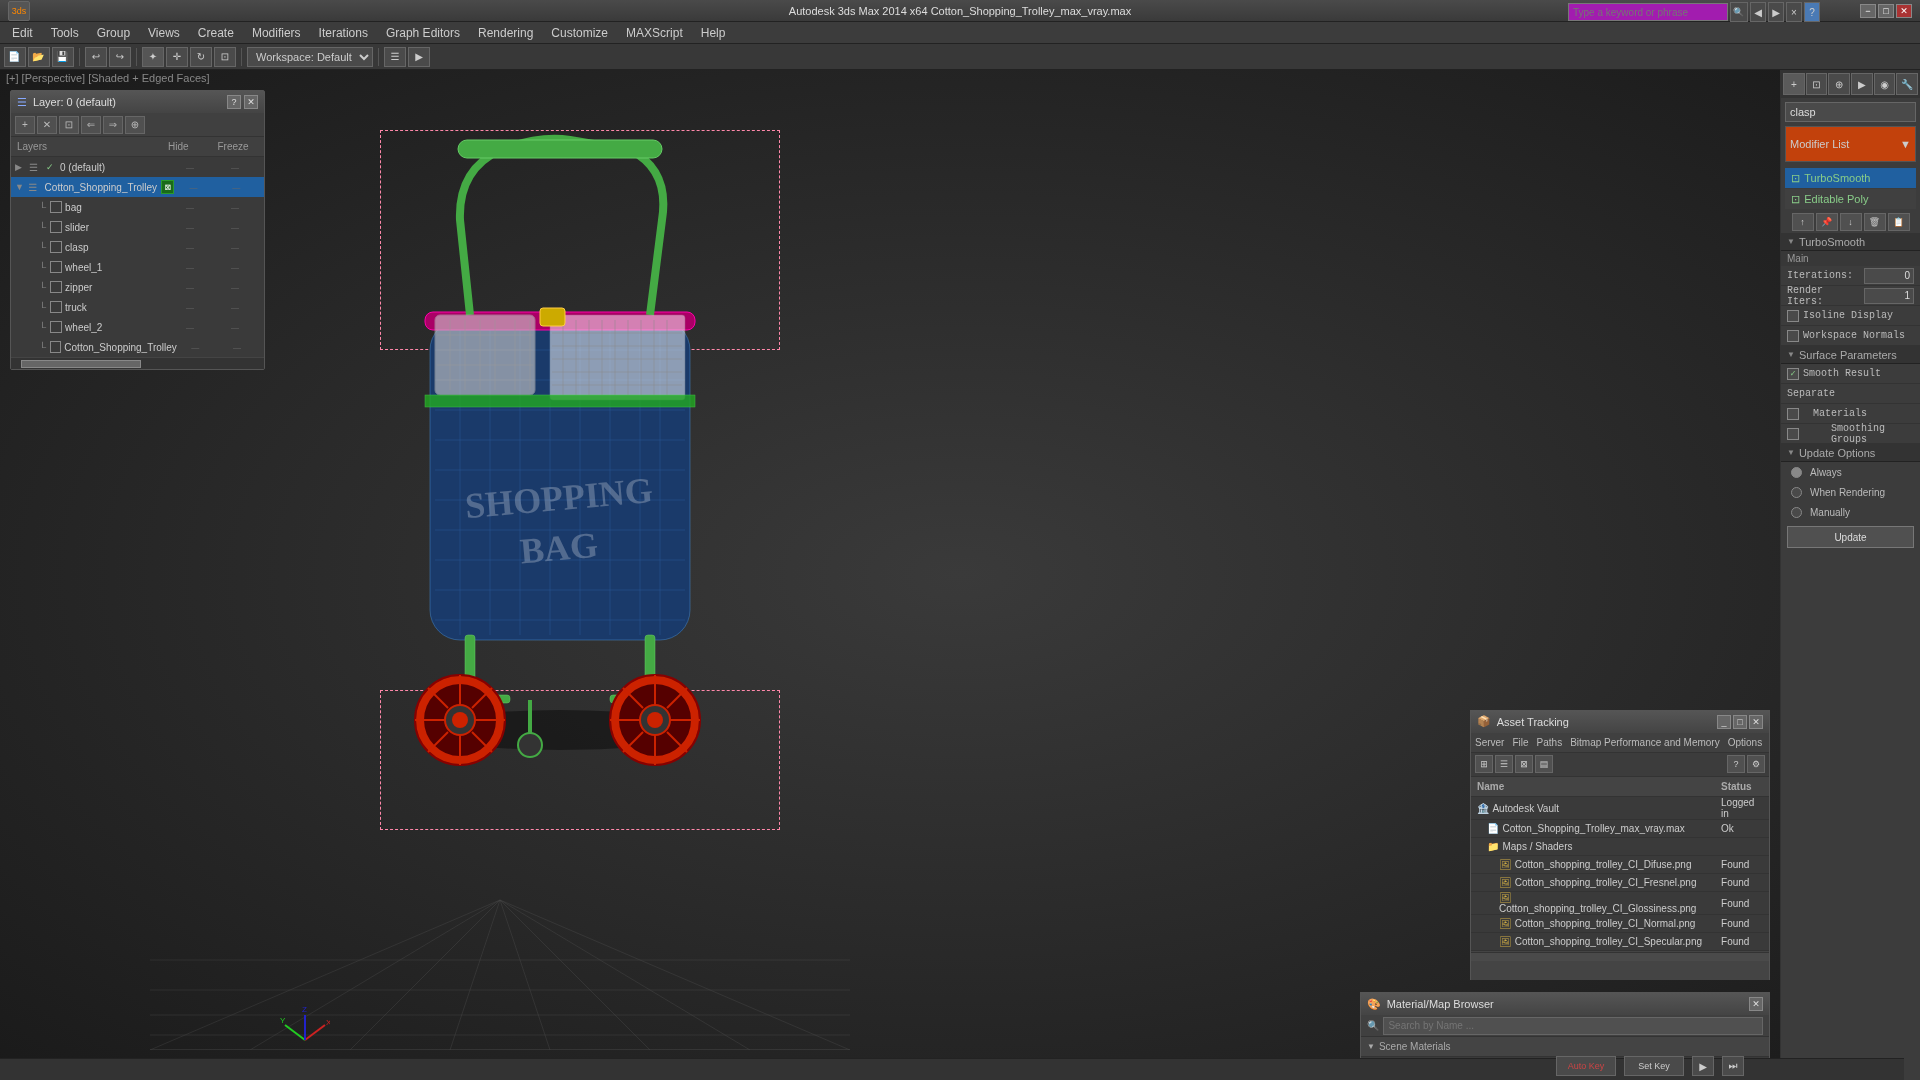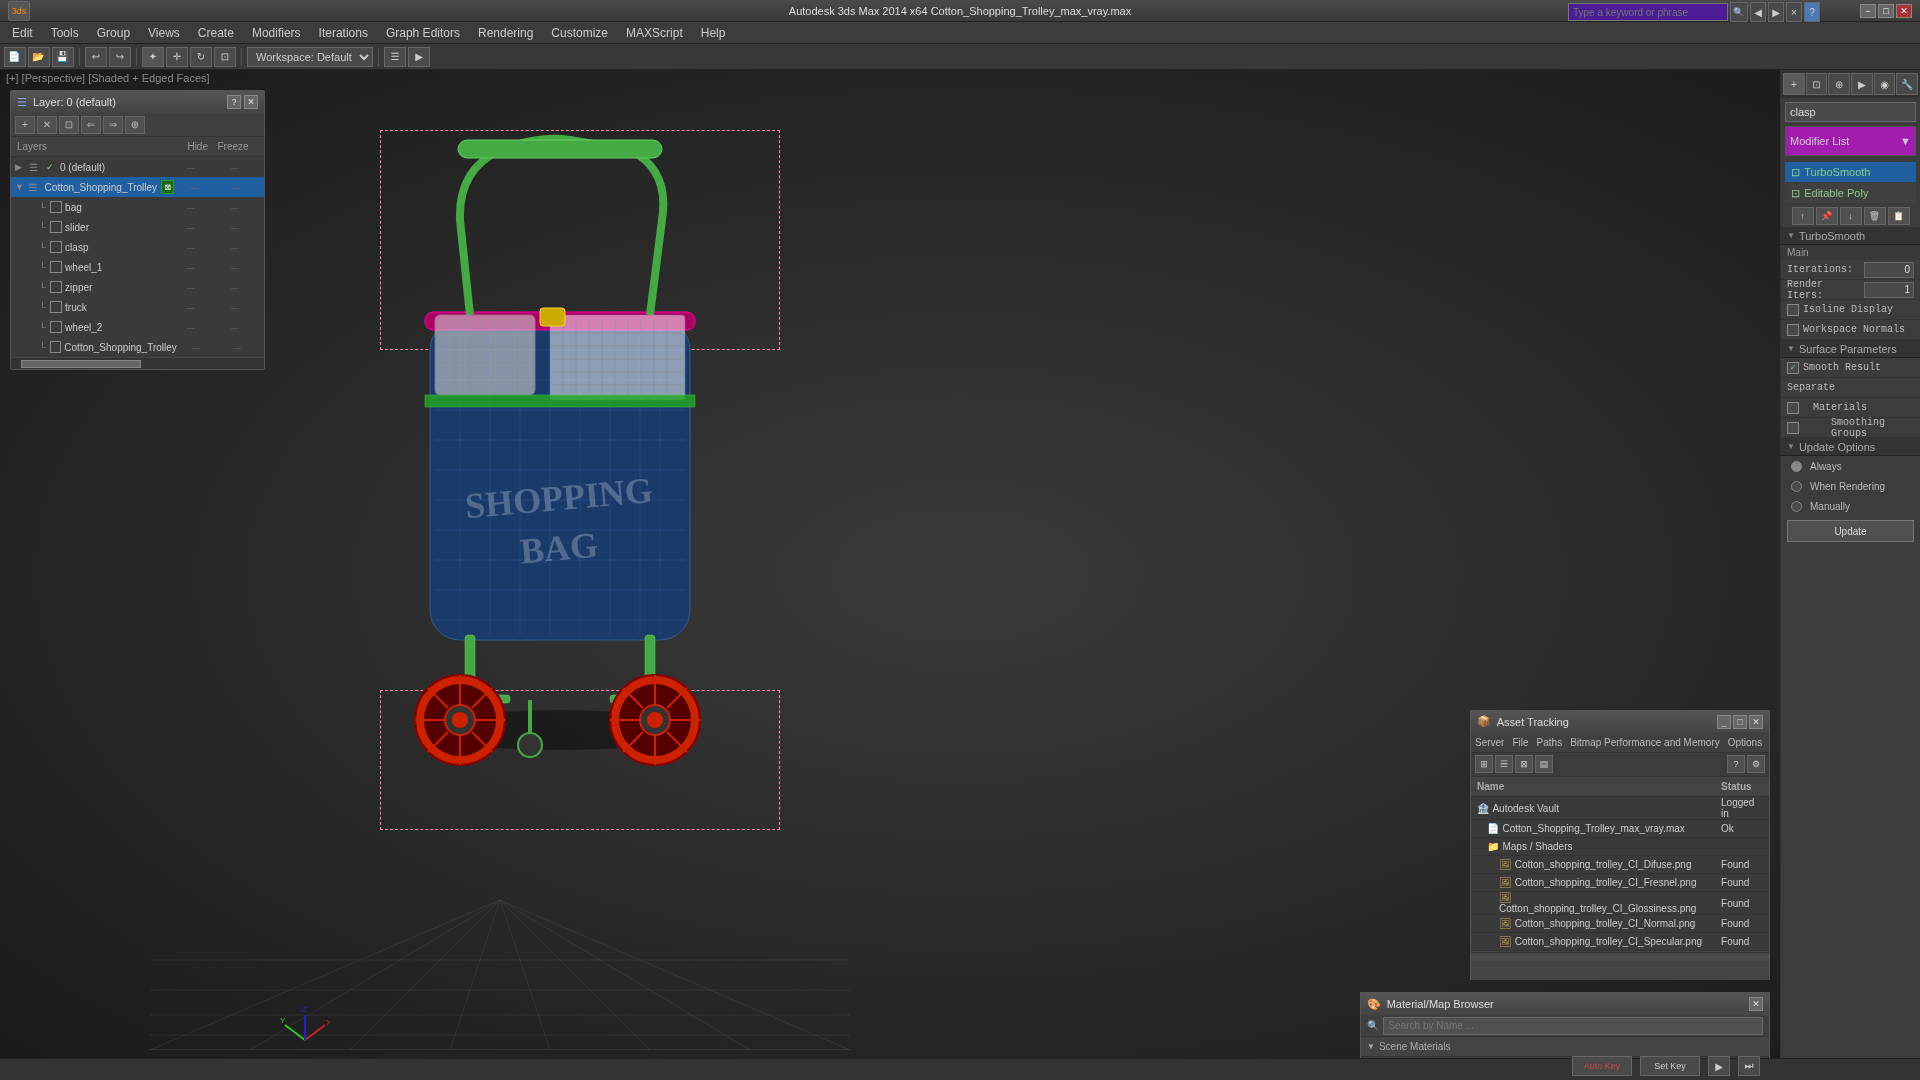--- a/index.html
+++ b/index.html
@@ -229,21 +229,21 @@
       height: 20px;
       background: #404040;
       display: flex;
       align-items: center;
       padding: 0 6px;
       border-bottom: 1px solid #333;
       font-size: 10px;
       color: #999;
     }
     #layer-panel .col-headers .col-name { flex: 1; }
-    #layer-panel .col-headers .col-hide { width: 40px; text-align: right; }
+    #layer-panel .col-headers .col-hide { width: 40px; text-align: left; }
     #layer-panel .col-headers .col-freeze { width: 50px; text-align: center; }
 
     .layer-list { max-height: 220px; overflow-y: auto; }
     .layer-item {
       height: 20px;
       display: flex;
       align-items: center;
       padding: 0 4px;
       cursor: pointer;
       font-size: 10px;
@@ -333,22 +333,22 @@
       width: 100%;
       height: 20px;
       background: #4a4a4a;
       border: 1px solid #666;
       color: #ddd;
       padding: 0 4px;
       font-size: 11px;
       margin-bottom: 4px;
     }
     #right-panel .modifier-list-header {
-      height: 30px;
-      background: #a21caf;
+      height: 36px;
+      background: #c2410c;
       border: 1px solid #555;
       color: #ccc;
       padding: 0 4px;
       display: flex;
       align-items: center;
       justify-content: space-between;
       font-size: 11px;
       margin-bottom: 2px;
     }
     #right-panel .modifier-item {
@@ -697,21 +697,21 @@
       height: 14px;
       background: #888;
       border: 1px solid #999;
     }
 
     
     #status-bar {
       position: absolute;
       bottom: 0;
       left: 0;
-      right: 0;
+      right: 16px;
       height: 22px;
       background: #333;
       border-top: 1px solid #222;
       display: flex;
       align-items: center;
       padding: 0 8px;
       font-size: 10px;
       color: #888;
     }
 
@@ -756,21 +756,21 @@
   <div class="menu-item">Create</div>
   <div class="menu-item">Modifiers</div>
   <div class="menu-item">Iterations</div>
   <div class="menu-item">Graph Editors</div>
   <div class="menu-item">Rendering</div>
   <div class="menu-item">Customize</div>
   <div class="menu-item">MAXScript</div>
   <div class="menu-item">Help</div>
 
   <div style="position:absolute;right:100px;top:2px;display:flex;align-items:center;gap:2px;">
-    <input type="text" id="search-input" style="width: 160px; height: 18px; background: #4c1d95; border: 1px solid rgb(119, 119, 119); color: rgb(187, 187, 187); padding: 0px 4px; font-size: 10px;" placeholder="Type a keyword or phrase">
+    <input type="text" id="search-input" style="width: 160px; height: 18px; background: #a21caf; border: 1px solid rgb(119, 119, 119); color: rgb(187, 187, 187); padding: 0px 4px; font-size: 10px;" placeholder="Type a keyword or phrase">
     <div class="toolbar-btn" style="width:18px;font-size:9px;">🔍</div>
     <div class="toolbar-btn" style="width:16px;">◀</div>
     <div class="toolbar-btn" style="width:16px;">▶</div>
     <div class="toolbar-btn" style="width:16px;">×</div>
     <div class="toolbar-btn" style="width:16px;background:#4a7ab5;">?</div>
   </div>
 </div>
 
 <div id="toolbar">
   <div class="toolbar-btn">📄</div>

